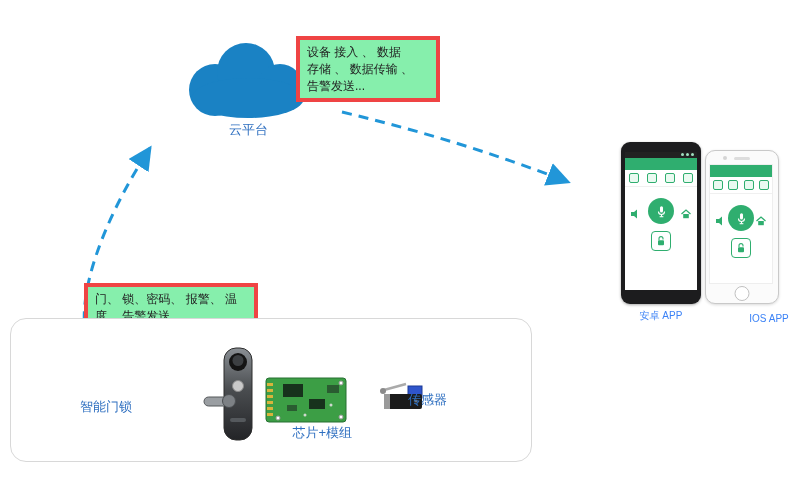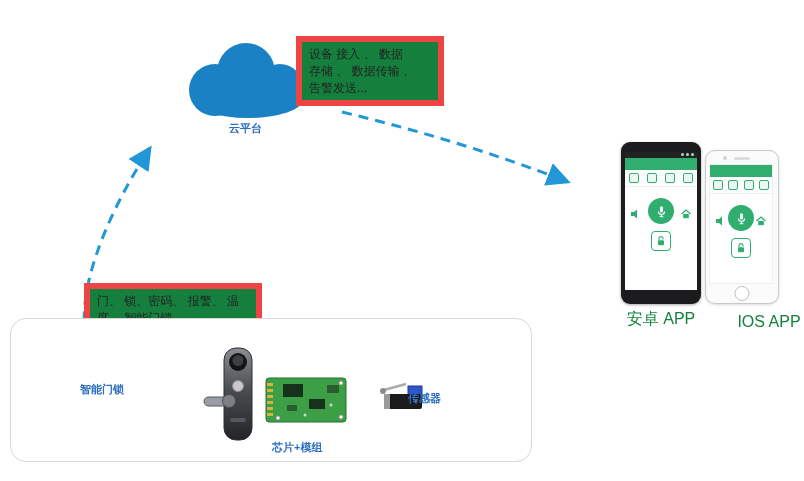--- a/index.html
+++ b/index.html
@@ -3,25 +3,25 @@
 <meta charset="utf-8">
 <style>
   html,body{margin:0;padding:0}
   body{
     width:804px;height:481px;position:relative;background:#fff;
     font-family:"Liberation Sans","DejaVu Sans",sans-serif;overflow:hidden
   }
   .overlay{position:absolute;left:0;top:0;pointer-events:none}
 
   .callout{
-    position:absolute;background:#15803d;border:6px solid #ef4444;
+    position:absolute;background:#86efac;border:4px solid #ef4444;
     padding:4px 7px;font-size:12px;line-height:1.4;color:#222;white-space:pre-line
   }
-  .blue-label{position:absolute;color:#2e6fc0;font-weight:bold;font-size:11px}
-  .black-label{position:absolute;color:#15803d;font-size:16px;text-align:center}
+  .blue-label{position:absolute;color:#2e6fc0;font-weight:normal;font-size:13px}
+  .black-label{position:absolute;color:#3b82f6;font-size:10px;text-align:center}
 
   .device-box{
     position:absolute;left:10px;top:318px;width:520px;height:142px;
     border:1px solid #d8d8d8;border-radius:16px;background:#fff
   }
   .gfx{position:absolute}
 
   
   .phone{position:absolute}
   .phone.android{left:621px;top:142px;width:80px;height:162px;background:#1c1c1e;
@@ -83,25 +83,25 @@
   <path d="M102,368 C58,324 104,218 150,148" fill="none" stroke="#2196d8" stroke-width="3" stroke-dasharray="10 7" marker-end="url(#arrowhead)"></path>
 </svg>
 
 <div class="blue-label" style="left:229px;top:121px">云平台</div>
 
 <div class="callout" style="left:296px;top:36px;width:122px">设备 接入 、 数据
 存储 、 数据传输 、
 告警发送...</div>
 
 <div class="callout" style="left:84px;top:283px;width:152px">门、 锁、密码、 报警、 温
-度、 智能门锁</div>
+度、 告警发送</div>
 
 <div class="device-box"></div>
 
-<div class="blue-label" style="left:80px;top:382px">智能门锁</div>
+<div class="blue-label" style="left:80px;top:398px">智能门锁</div>
 
 <div class="gfx" style="left:202px;top:346px">
   <svg width="54" height="98">
     <rect x="22" y="2" width="28" height="92" rx="12" fill="url(#lockgrad)" stroke="#2c2c2c"></rect>
     <ellipse cx="36" cy="16" rx="9" ry="9" fill="#141414"></ellipse>
     <ellipse cx="36" cy="14.5" rx="5.5" ry="5.5" fill="#3c3f42"></ellipse>
     <circle cx="36" cy="40" r="5.5" fill="#c9c9c9" stroke="#8a8a8a"></circle>
     <rect x="2" y="51" width="24" height="9" rx="4.5" fill="#9a9ea2" stroke="#55585b"></rect>
     <circle cx="27" cy="55" r="6.5" fill="#7d8185" stroke="#4c4f52"></circle>
     <rect x="28" y="72" width="16" height="4" rx="2" fill="#55595d"></rect>
@@ -122,21 +122,21 @@
     <rect x="62" y="8" width="12" height="8" fill="#2a5c31"></rect>
     <rect x="22" y="28" width="10" height="6" fill="#2a5c31"></rect>
     <circle cx="76" cy="6" r="2" fill="#fff" stroke="#999"></circle>
     <circle cx="76" cy="40" r="2" fill="#fff" stroke="#999"></circle>
     <circle cx="13" cy="41" r="2" fill="#fff" stroke="#999"></circle>
     <circle cx="66" cy="28" r="1.5" fill="#cfd8cf"></circle>
     <circle cx="40" cy="38" r="1.5" fill="#cfd8cf"></circle>
   </svg>
 </div>
 
-<div class="blue-label" style="left:272px;top:440px;width:80px;text-align:left">芯片+模组</div>
+<div class="blue-label" style="left:272px;top:424px;width:80px;text-align:right">芯片+模组</div>
 
 <div class="gfx" style="left:376px;top:380px">
   <svg width="62" height="34">
     <line x1="8" y1="10" x2="30" y2="4" stroke="#aaa" stroke-width="2.5"></line>
     <circle cx="7" cy="11" r="3" fill="#8a8a8a"></circle>
     <rect x="32" y="6" width="14" height="12" fill="#2f55cc" stroke="#1d3a96"></rect>
     <rect x="10" y="14" width="36" height="15" rx="2" fill="#1b1b1b"></rect>
     <rect x="8" y="14" width="6" height="15" fill="#9a9a9a"></rect>
     <circle cx="40" cy="21" r="1.6" fill="#777"></circle>
   </svg>

